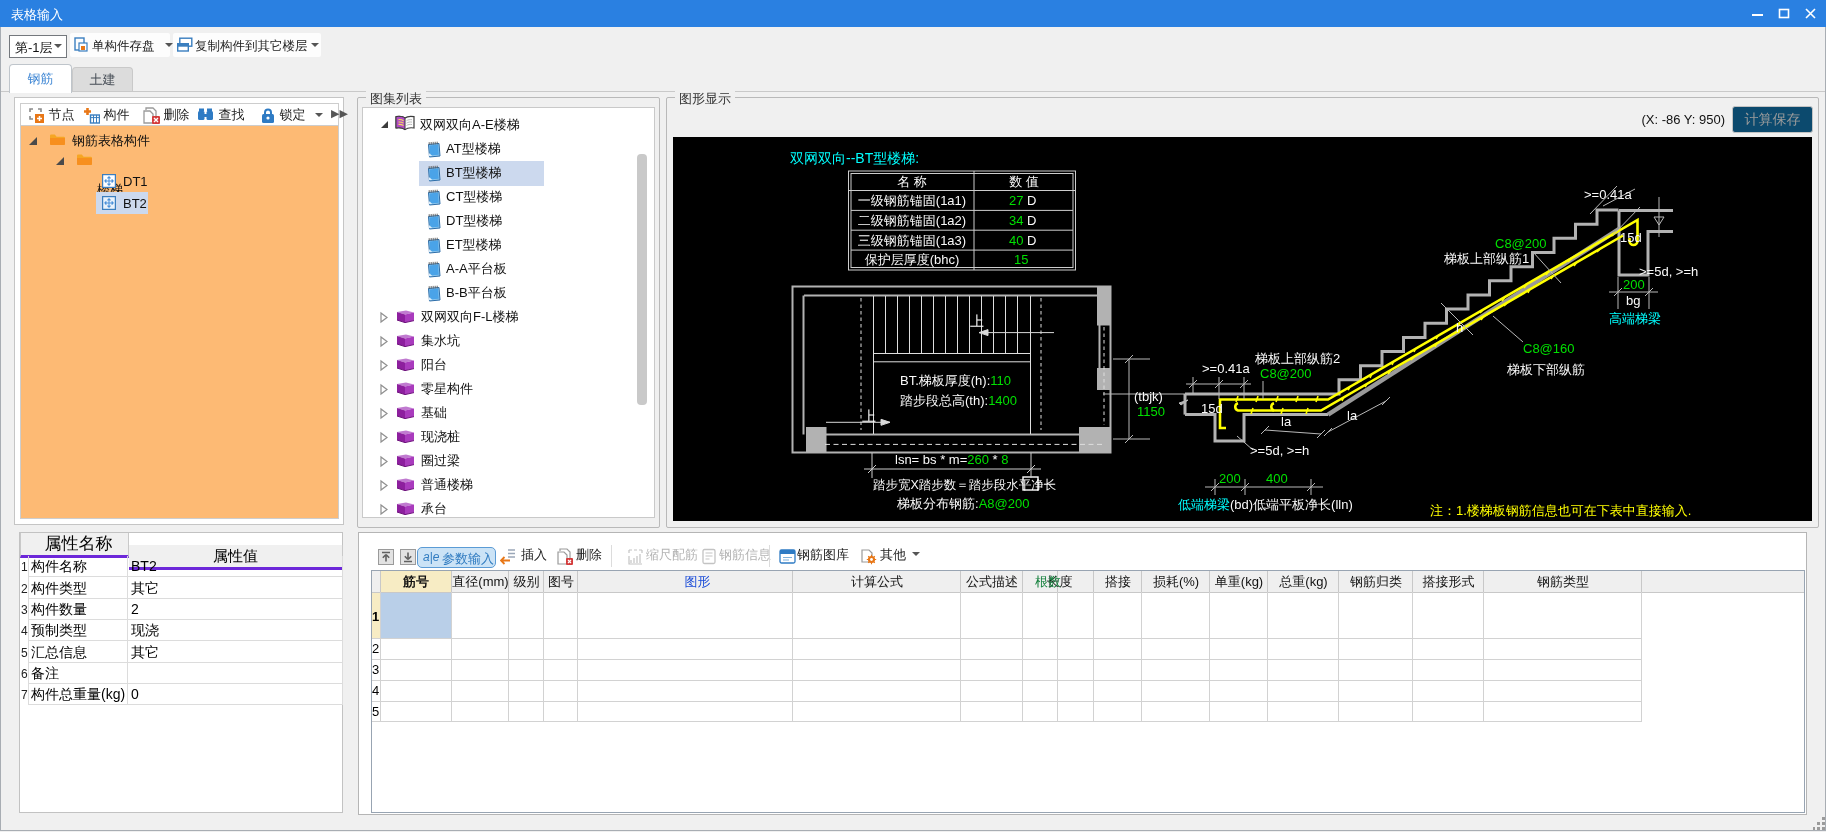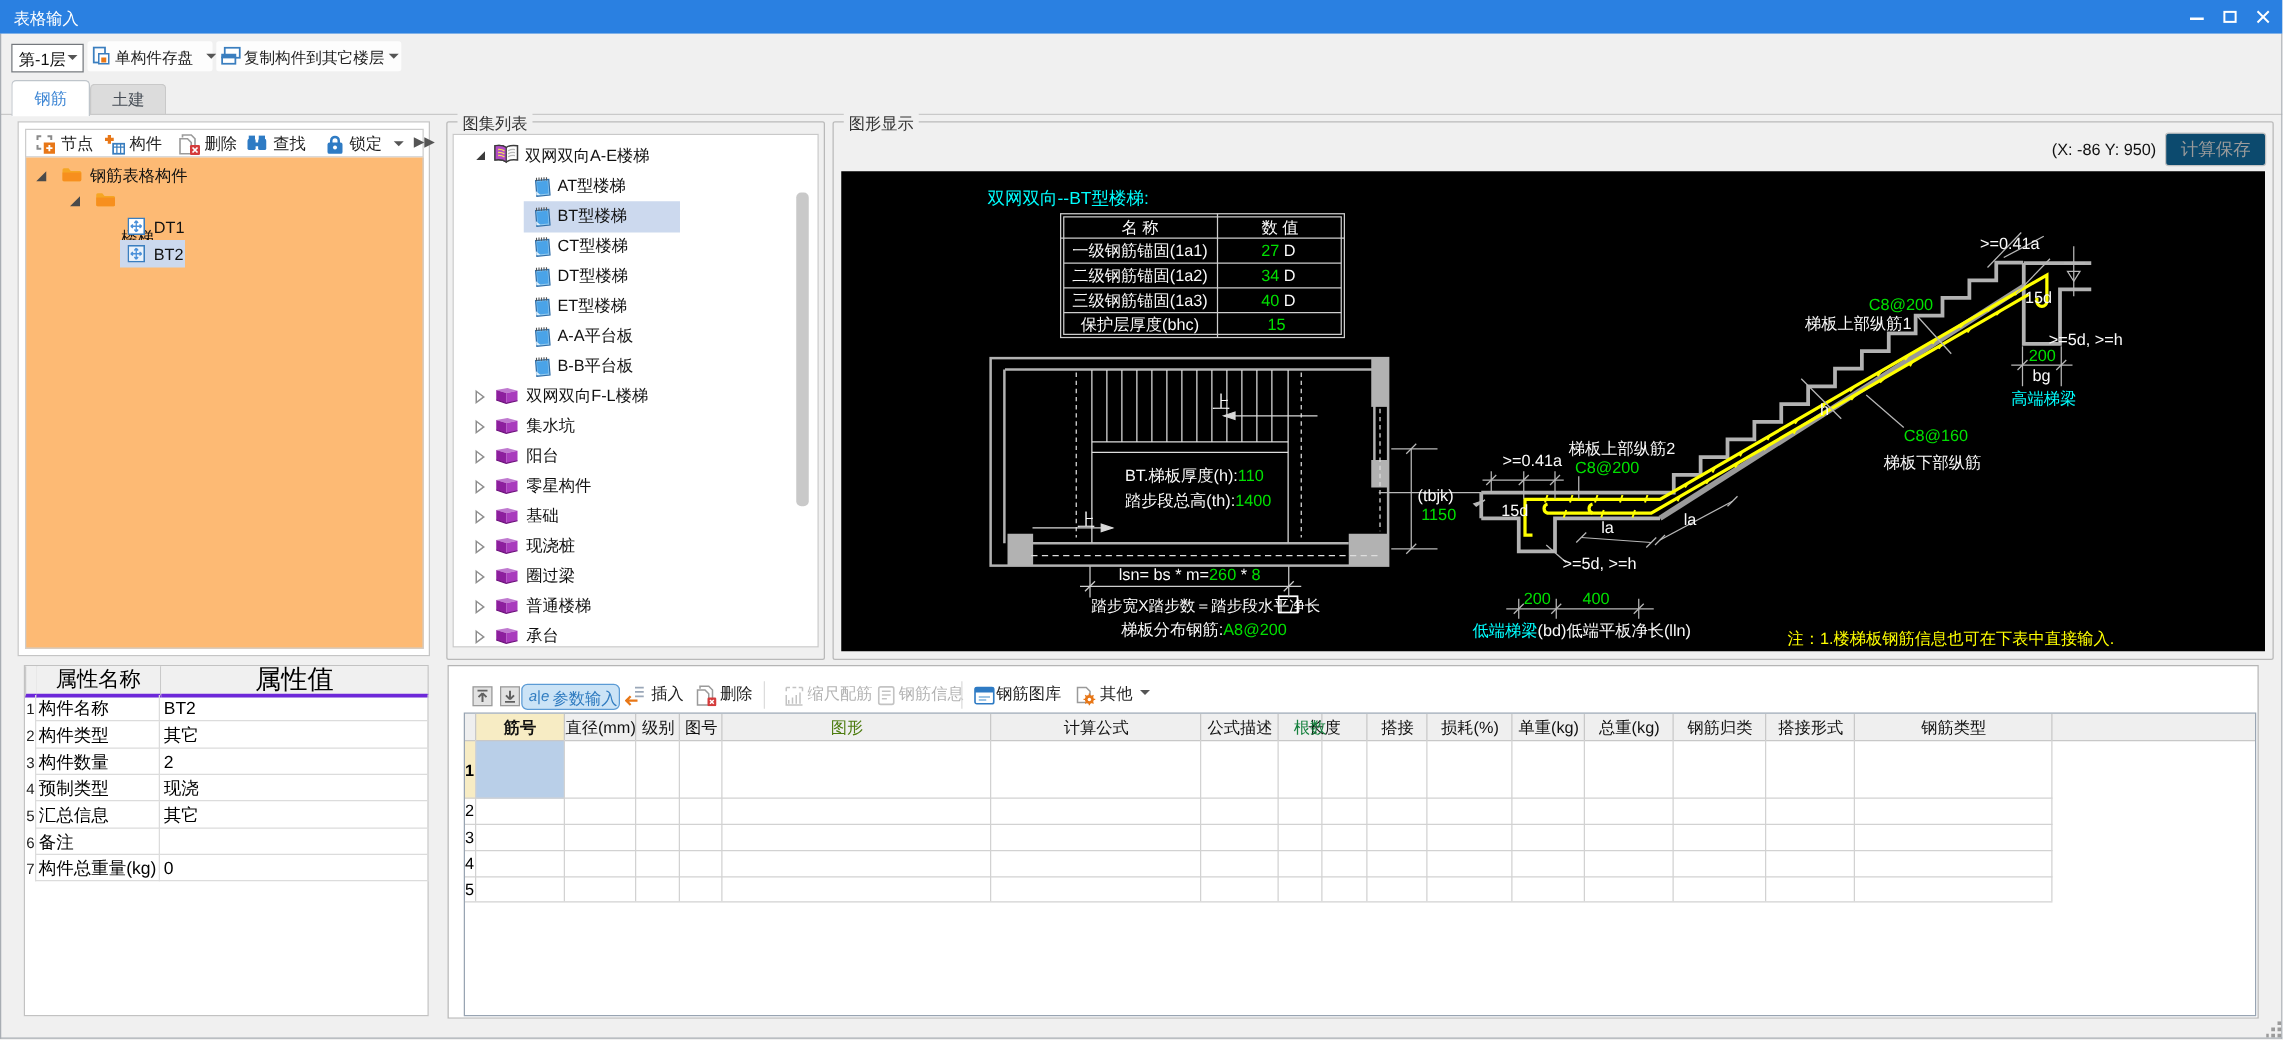--- a/index.html
+++ b/index.html
@@ -167,21 +167,21 @@
         </g>
     </svg>
     <div class="trow" style="left:102px;top:67px;">BT2</div>
   </div>
 </div>
 
 <div id="proppanel">
     <div id="propgrid">
   <div class="pgh" style="left:0px;top:0px;width:8px;height:22px;border-left:1px solid #c9c9c9;"></div>
   <div class="pgh" style="left:9px;top:0px;width:99px;height:22px;font-size:17px;line-height:22px;">属性名称</div>
-  <div class="pgh" style="left:109px;top:0px;width:213px;height:22px;font-size:21px;line-height:22px;">属性值</div>
+  <div class="pgh" style="left:109px;top:12px;width:213px;height:22px;font-size:15px;line-height:22px;">属性值</div>
   <div class="abs" style="left:8px;top:23px;width:1px;height:149px;background:#dcdcdc;"></div>
       <div class="pgn" style="left:1px;top:27px;">1</div>
       <div class="pgc" style="left:8px;top:23px;width:100px;height:21px;line-height:21px;">构件名称</div>
       <div class="pgc" style="left:108px;top:23px;width:215px;height:21px;line-height:21px;">BT2</div>
   <div class="pgn" style="left:1px;top:49px;">2</div>
       <div class="pgc" style="left:8px;top:44px;width:100px;height:22px;line-height:22px;">构件类型</div>
       <div class="pgc" style="left:108px;top:44px;width:215px;height:22px;line-height:22px;">其它</div>
   <div class="pgn" style="left:1px;top:70px;">3</div>
       <div class="pgc" style="left:8px;top:66px;width:100px;height:21px;line-height:21px;">构件数量</div>
       <div class="pgc" style="left:108px;top:66px;width:215px;height:21px;line-height:21px;">2</div>
@@ -600,21 +600,21 @@
           <line x1="966.5" y1="21" x2="966.5" y2="150"></line>
           <line x1="1040.5" y1="21" x2="1040.5" y2="150"></line>
           <line x1="1111.5" y1="21" x2="1111.5" y2="150"></line>
           <line x1="1269.5" y1="21" x2="1269.5" y2="150"></line>
       </g>
     </svg>
     <div class="abs" style="left:8px;top:0;width:72px;height:21px;font-size:13px;font-weight:bold;color:#111;text-align:center;line-height:21px;white-space:nowrap;">筋号</div>
     <div class="abs" style="left:80px;top:0;width:57px;height:21px;font-size:13px;color:#111;text-align:center;line-height:21px;white-space:nowrap;">直径(mm)</div>
     <div class="abs" style="left:137px;top:0;width:35px;height:21px;font-size:13px;color:#111;text-align:center;line-height:21px;white-space:nowrap;">级别</div>
     <div class="abs" style="left:172px;top:0;width:34px;height:21px;font-size:13px;color:#111;text-align:center;line-height:21px;white-space:nowrap;">图号</div>
-    <div class="abs" style="left:198px;top:0;width:215px;height:21px;font-size:13px;color:#4d7c0f;text-align:center;line-height:21px;white-space:nowrap;">图形</div>
+    <div class="abs" style="left:218px;top:0;width:215px;height:21px;font-size:13px;color:#1d4ed8;text-align:center;line-height:21px;white-space:nowrap;">图形</div>
     <div class="abs" style="left:421px;top:0;width:168px;height:21px;font-size:13px;color:#111;text-align:center;line-height:21px;white-space:nowrap;">计算公式</div>
     <div class="abs" style="left:589px;top:0;width:62px;height:21px;font-size:13px;color:#111;text-align:center;line-height:21px;white-space:nowrap;">公式描述</div>
     <div class="abs" style="left:670px;top:0;width:35px;height:21px;font-size:13px;color:#111;text-align:center;line-height:21px;white-space:nowrap;">长度</div>
     <div class="abs" style="left:658px;top:0;width:36px;height:21px;font-size:13px;color:#15803d;text-align:center;line-height:21px;white-space:nowrap;">根数</div>
     <div class="abs" style="left:722px;top:0;width:48px;height:21px;font-size:13px;color:#111;text-align:center;line-height:21px;white-space:nowrap;">搭接</div>
     <div class="abs" style="left:770px;top:0;width:68px;height:21px;font-size:13px;color:#111;text-align:center;line-height:21px;white-space:nowrap;">损耗(%)</div>
     <div class="abs" style="left:838px;top:0;width:58px;height:37px;font-size:13px;color:#111;text-align:center;line-height:21px;white-space:nowrap;">单重(kg)</div>
     <div class="abs" style="left:896px;top:0;width:71px;height:21px;font-size:13px;color:#111;text-align:center;line-height:21px;white-space:nowrap;">总重(kg)</div>
     <div class="abs" style="left:967px;top:0;width:74px;height:21px;font-size:13px;color:#111;text-align:center;line-height:21px;white-space:nowrap;">钢筋归类</div>
     <div class="abs" style="left:1041px;top:0;width:71px;height:21px;font-size:13px;color:#111;text-align:center;line-height:21px;white-space:nowrap;">搭接形式</div>

